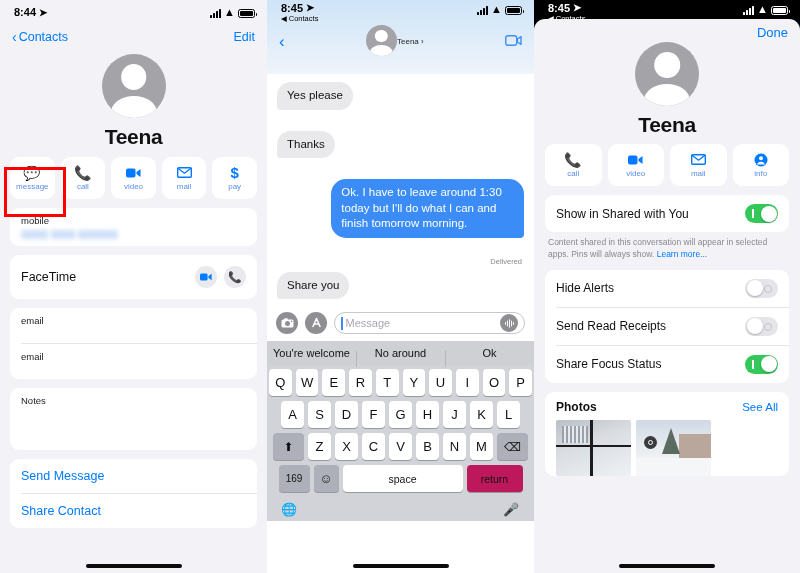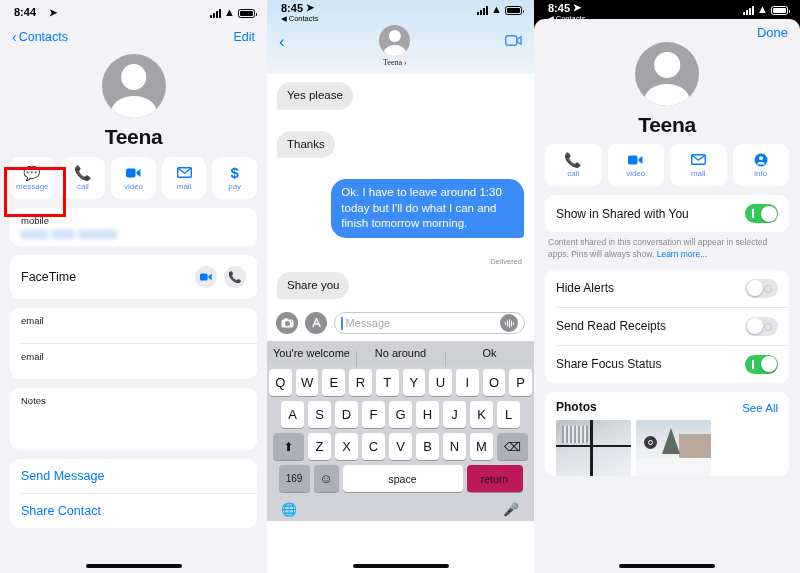--- a/index.html
+++ b/index.html
@@ -13,21 +13,21 @@
   .p1 { width: 267px; height: 573px; background: #f2f2f7; }
   .p2 { width: 267px; height: 573px; background: #ffffff; }
   .p3 { width: 266px; height: 573px; background: #000000; }
 
   
   .statusbar {
     height: 24px; display: flex; align-items: center;
     justify-content: space-between; padding: 0 12px 0 14px;
     font-size: 11px; font-weight: bold; position: relative;
   }
-  .sb-left { display: flex; align-items: center; gap: 13px; }
+  .sb-left { display: flex; align-items: center; gap: 3px; }
   .sb-right { display: flex; align-items: flex-end; gap: 3px; }
   .loc-arrow { font-size: 10px; transform: rotate(0deg); }
   .bars { display: flex; align-items: flex-end; gap: 1px; height: 9px; }
   .bars i { width: 2px; background: currentColor; border-radius: .5px; display: block; }
   .bars i:nth-child(1){height:3px}.bars i:nth-child(2){height:5px}
   .bars i:nth-child(3){height:7px}.bars i:nth-child(4){height:9px}
   .wifi { font-size: 11px; line-height: 1; }
   .batt { width: 17px; height: 9px; border: 1px solid currentColor; border-radius: 2.5px;
           position: relative; padding: 1px; }
   .batt::after { content:""; position:absolute; right:-3px; top:3px; width:1.5px;
@@ -75,21 +75,21 @@
   .link-row { padding: 10px 11px; font-size: 12.5px; color: #007aff; }
   .home-indicator { position: absolute; bottom: 5px; left: 50%; transform: translateX(-50%);
                     width: 96px; height: 4px; border-radius: 3px; background: #0b0b0b; }
 
   
   .msg-header { background: linear-gradient(180deg,#cfe4f7 0%,#e2eef9 60%,#eef4fa 100%);
                 padding-bottom: 4px; position: relative; }
   .msg-hdr-row { display: flex; align-items: flex-start; justify-content: space-between;
                  padding: 1px 12px 0; height: 46px; }
   .msg-back { color: #007aff; font-size: 17px; line-height: 1; padding-top: 8px; }
-  .msg-contact { display: flex; flex-direction: column; align-items: center; font-family: Liberation Serif, serif; }
+  .msg-contact { display: flex; flex-direction: row; align-items: center; }
   .msg-av { width: 31px; height: 31px; border-radius: 50%; background: #a3a3a8;
             position: relative; overflow: hidden; }
   .msg-av::before { content:""; position:absolute; left:50%; top:16%; width:40%; height:40%;
             border-radius:50%; background:#fff; transform:translateX(-50%); }
   .msg-av::after { content:""; position:absolute; left:50%; bottom:-18%; width:72%; height:52%;
             border-radius:50%; background:#fff; transform:translateX(-50%); }
   .msg-cname { font-size: 8px; color: #222; margin-top: 2px; }
   .msg-facetime { color: #3f8efc; font-size: 15px; padding-top: 7px; }
   .thread { padding: 8px 10px 0; height: 232px; position: relative; background:#fff; }
   .bubble { max-width: 72%; padding: 6px 10px; border-radius: 15px; font-size: 11.5px;
@@ -150,21 +150,21 @@
   .toggle.on .knob { right: 1.5px; }
   .toggle.off .knob { left: 1.5px; }
   .toggle.on::before { content:""; position:absolute; left:7px; top:5px; width:1.5px;
                   height:9px; background:#fff; }
   .toggle.off::after { content:""; position:absolute; right:6px; top:6px; width:6px;
                   height:6px; border:1.2px solid #c3c3c9; border-radius:50%; }
   .footnote { font-size: 8.5px; color: #8a8a8e; padding: 5px 14px 0; line-height: 1.4; }
   .footnote a { color: #007aff; text-decoration: none; }
   .photos-card { background: #fff; border-radius: 9px; margin: 9px 11px 0;
                  padding: 8px 11px 0; }
-  .photos-hdr { display: flex; justify-content: space-between; align-items: flex-end; }
+  .photos-hdr { display: flex; justify-content: space-between; align-items: center; }
   .photos-title { font-size: 12px; font-weight: bold; color: #111; }
   .see-all { font-size: 11.5px; color: #007aff; }
   .photo-strip { display: flex; gap: 5px; margin-top: 6px; }
   .photo { width: 75px; height: 56px; border-radius: 2px; overflow: hidden; position: relative; }
   .photo.a { background: linear-gradient(160deg,#b9bfc6 0%,#d9dde2 40%,#eef1f4 100%); }
   .photo.a::before { content:""; position:absolute; inset:0;
       background:
         linear-gradient(90deg, transparent 46%, #1c1c1e 46% 50%, transparent 50%),
         linear-gradient(0deg, transparent 52%, #1c1c1e 52% 56%, transparent 56%); }
   .photo.a::after { content:""; position:absolute; left:6px; top:6px; width:26px; height:17px;

